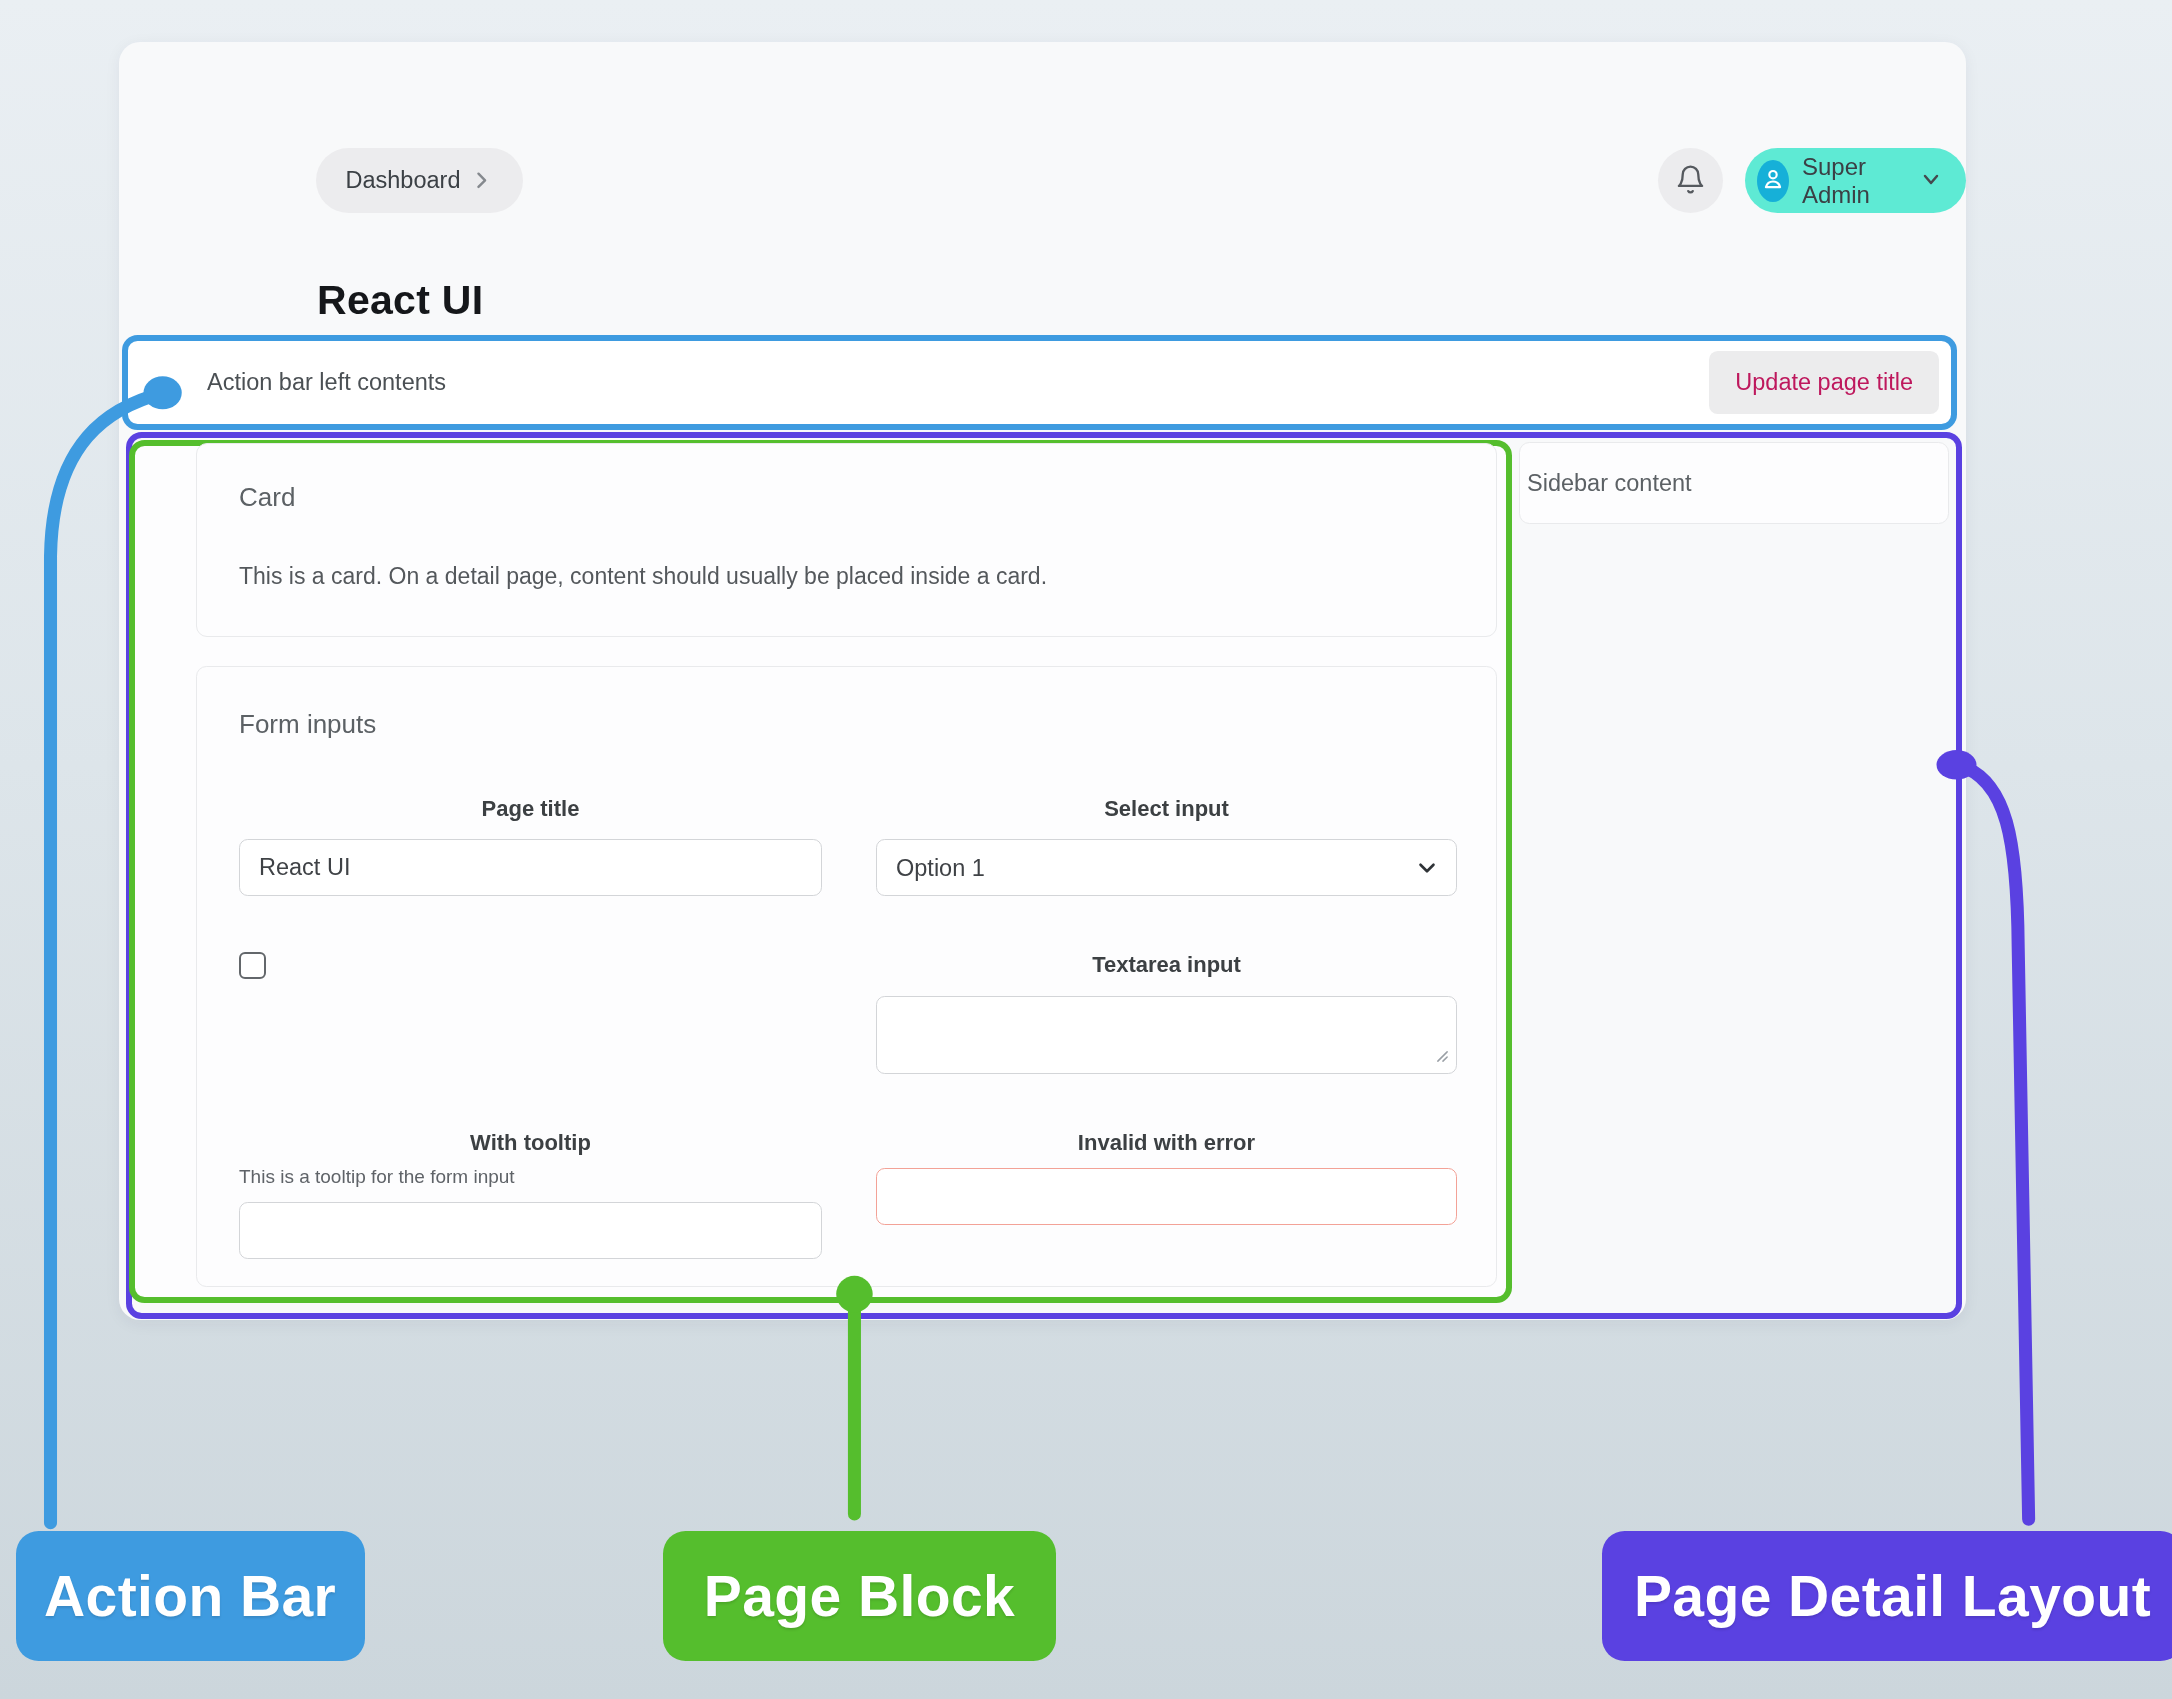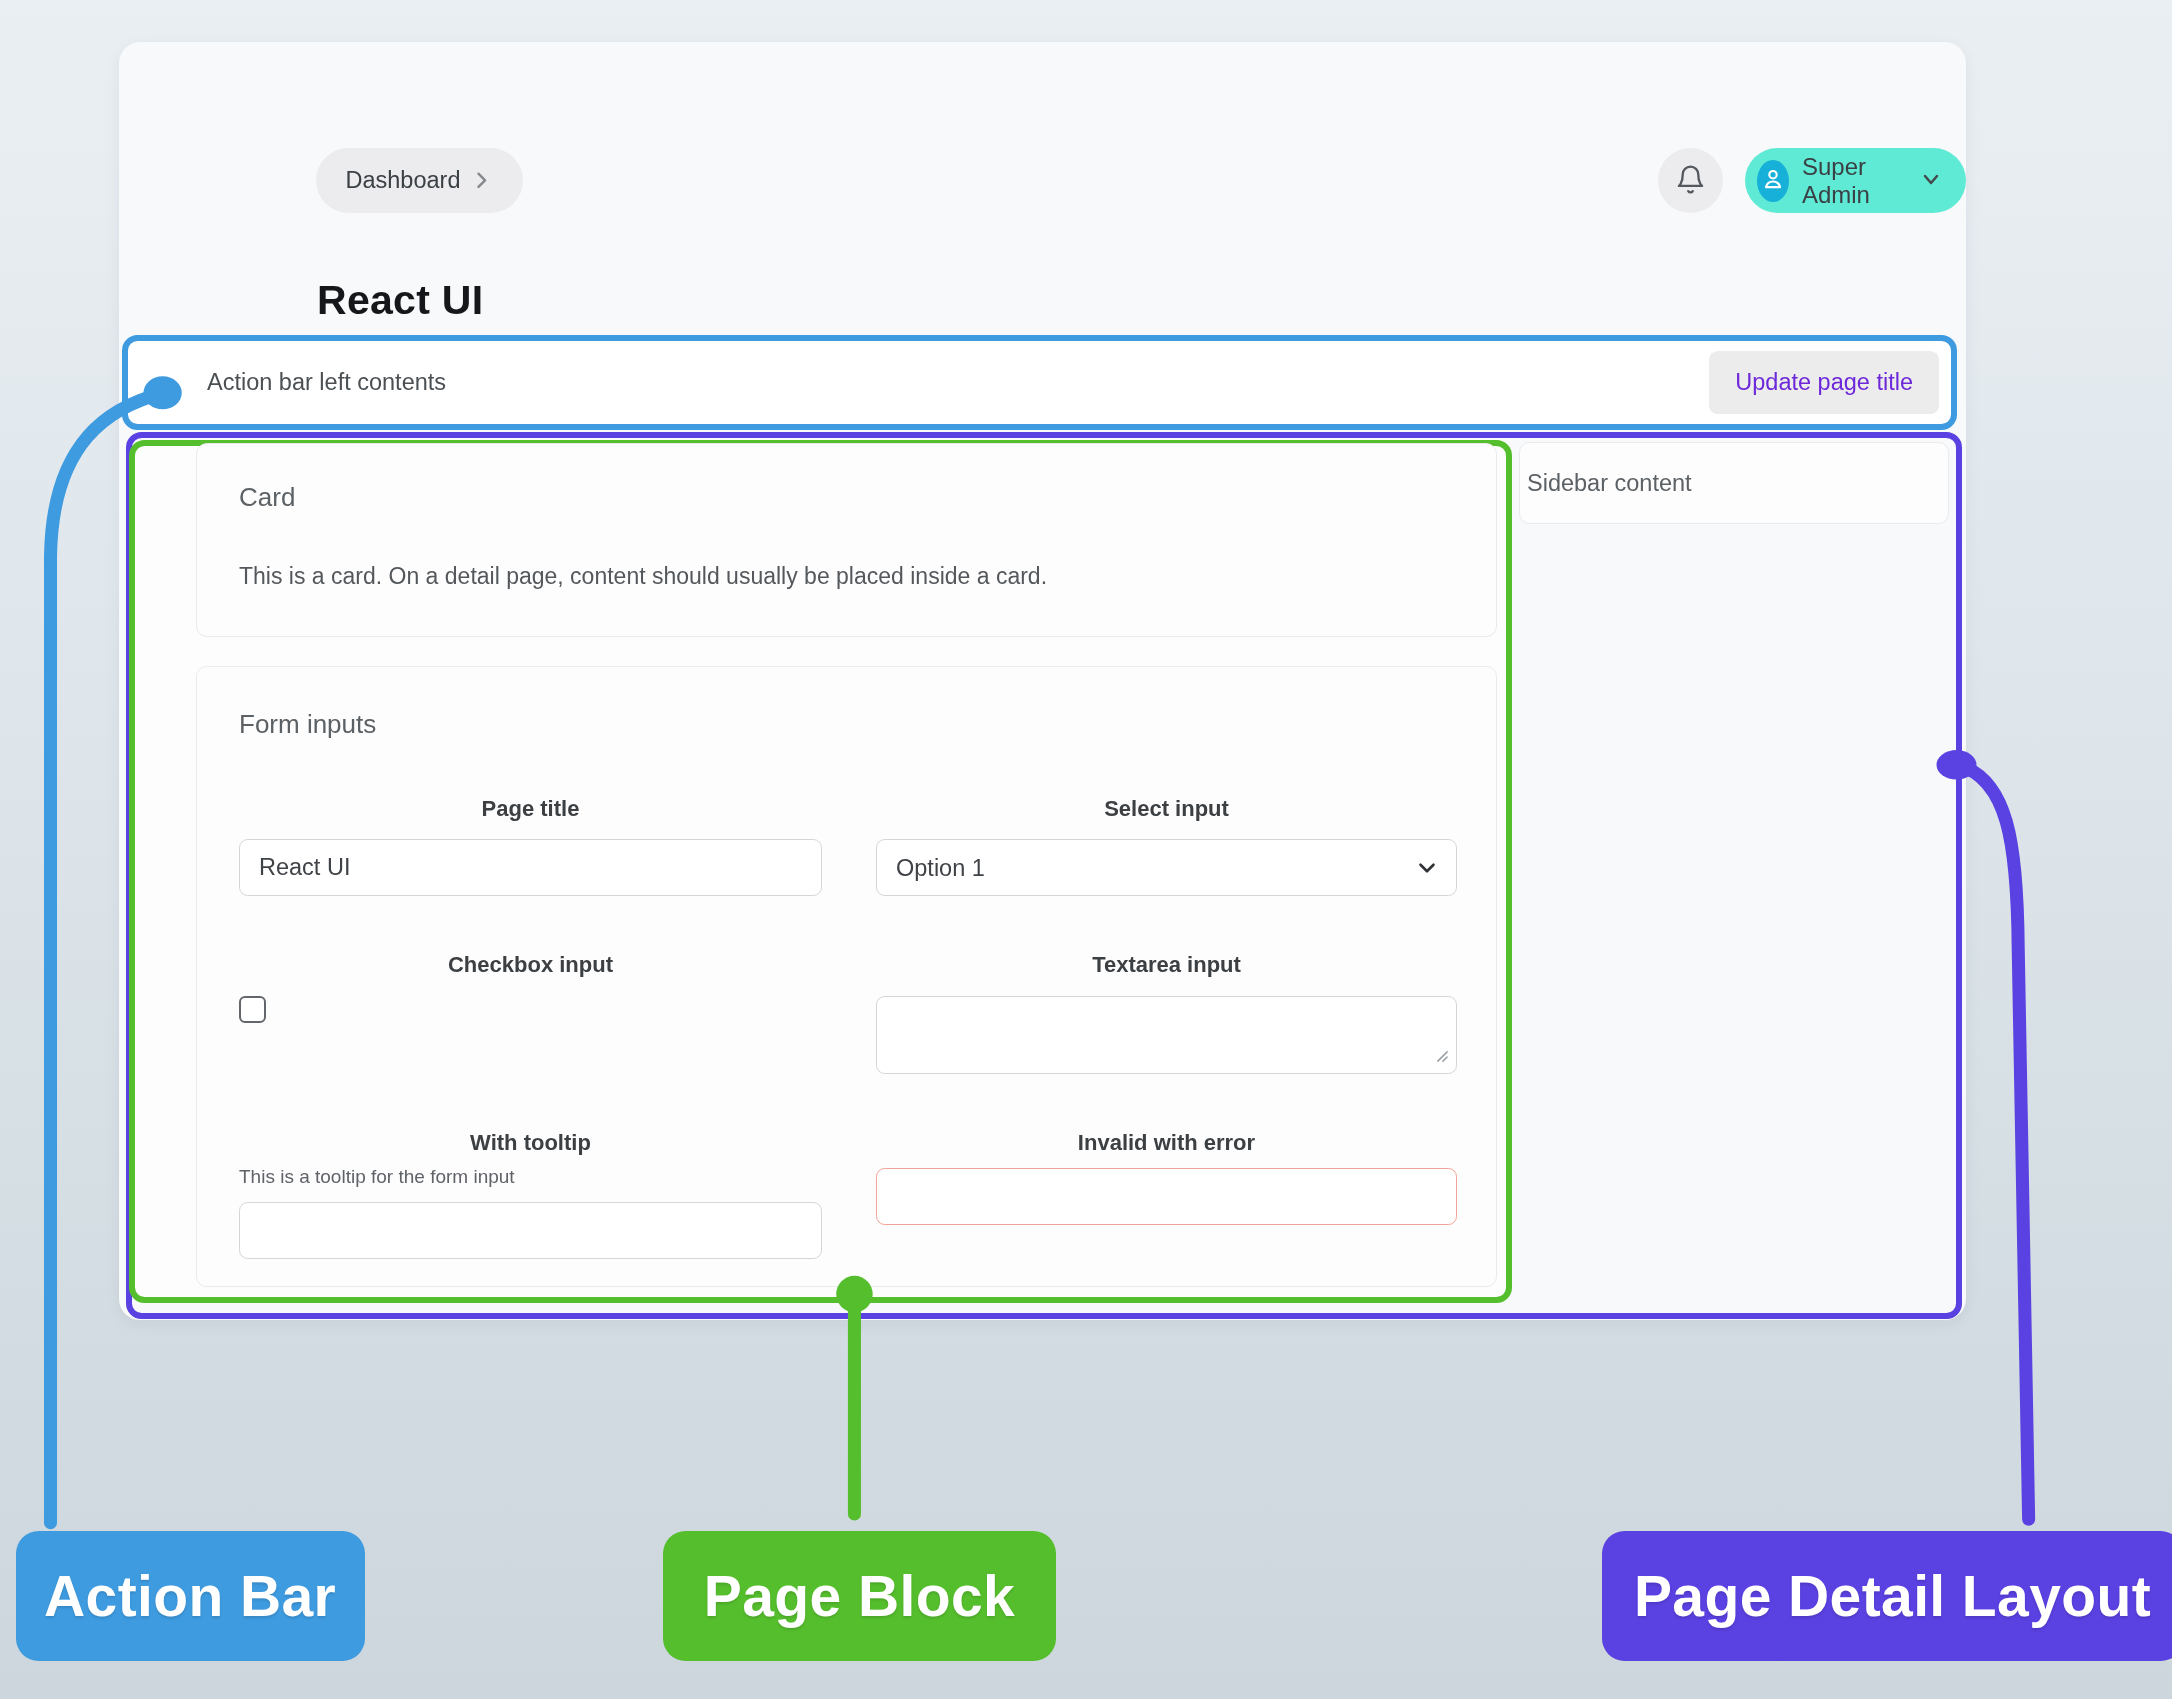--- a/index.html
+++ b/index.html
@@ -48,21 +48,21 @@
   
   .anno-action-bar{
     position:absolute; left:122px; top:335px; width:1835px; height:95px;
     border-radius:15.6px; background:#ffffff;
     display:flex; align-items:center; justify-content:space-between;
     padding:0 12px 0 68px; z-index:5;
   }
   .ab-text{ font-size:23.5px; font-weight:500; color:#4b5054;margin-left:11px; }
   .ab-btn{
     height:63px; padding:0 26px; border:none; border-radius:8.7px;
-    background:#ececed; color:#6d28d9; font-size:23.5px; font-weight:500;
+    background:#ececed; color:#be185d; font-size:23.5px; font-weight:500;
     font-family:"Liberation Sans", sans-serif; cursor:pointer; white-space:nowrap;
   }
 
   
   .anno-page-detail{
     position:absolute; left:126px; top:432px; width:1836px; height:887px;
     border-radius:15.6px; background:#f8f9fa; z-index:4;
   }
   .sidebar-card{
     position:absolute; left:1519px; top:442px; width:430px; height:82px;
@@ -218,21 +218,20 @@
         </select>
         <span class="select-chev">
           <svg width="26" height="26" viewBox="0 0 24 24" fill="none" stroke="#2f3337" stroke-width="2.4" stroke-linecap="round" stroke-linejoin="round">
               <polyline points="6 9 12 15 18 9"></polyline>
             </svg>
         </span>
       </div>
     </div>
 
     <div class="field">
-      <label class="field-label">Checkbox input</label>
       <input class="checkbox-input" type="checkbox" style="">
     </div>
 
     <div class="field">
       <label class="field-label">Textarea input</label>
       <div class="textarea-wrap">
         <textarea class="textarea-input" style=""></textarea>
         <span class="resize-grip">
           <svg width="13" height="13" viewBox="0 0 14 14" fill="none" stroke="#9aa0a6" stroke-width="1.6" stroke-linecap="round">
               <line x1="12" y1="2" x2="2" y2="12"></line>

